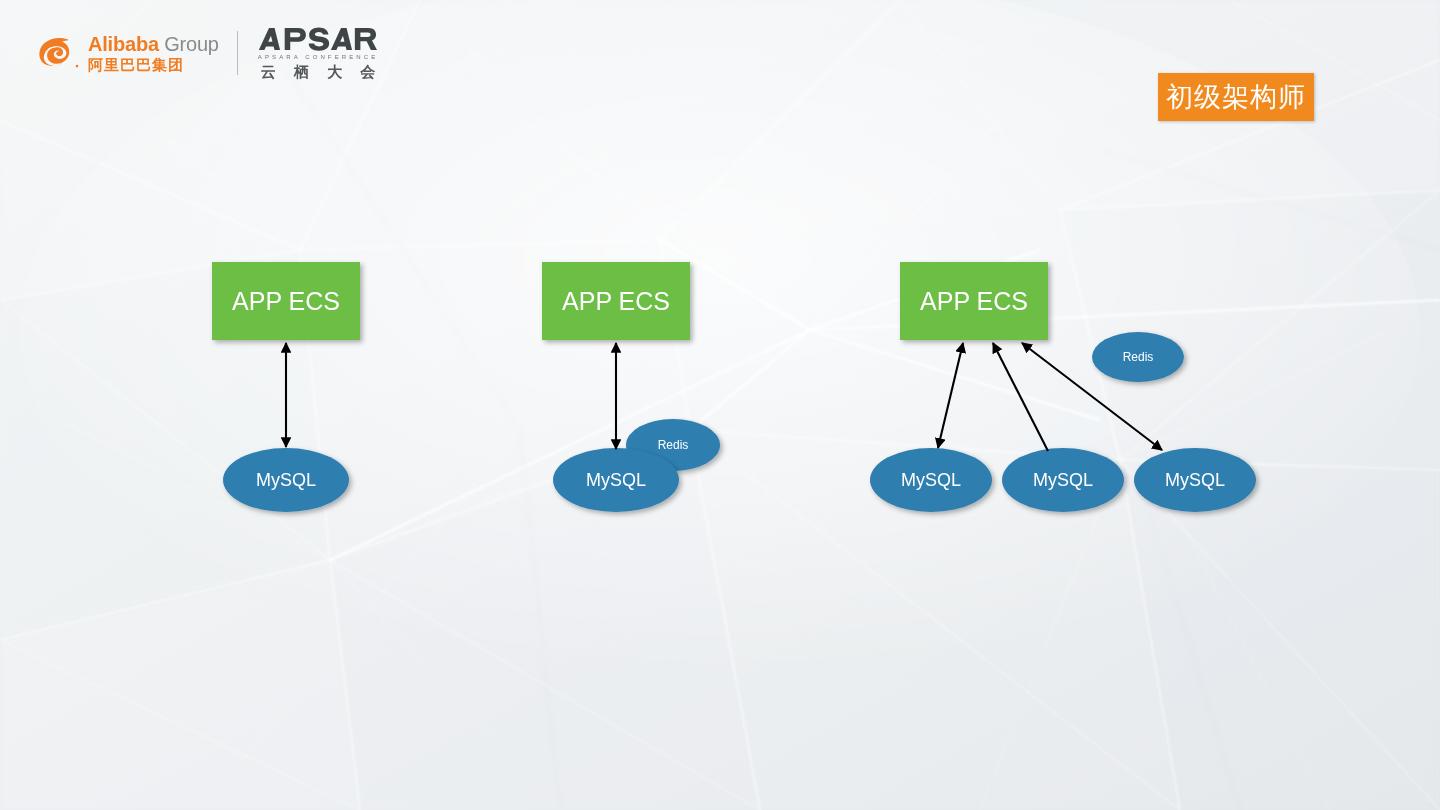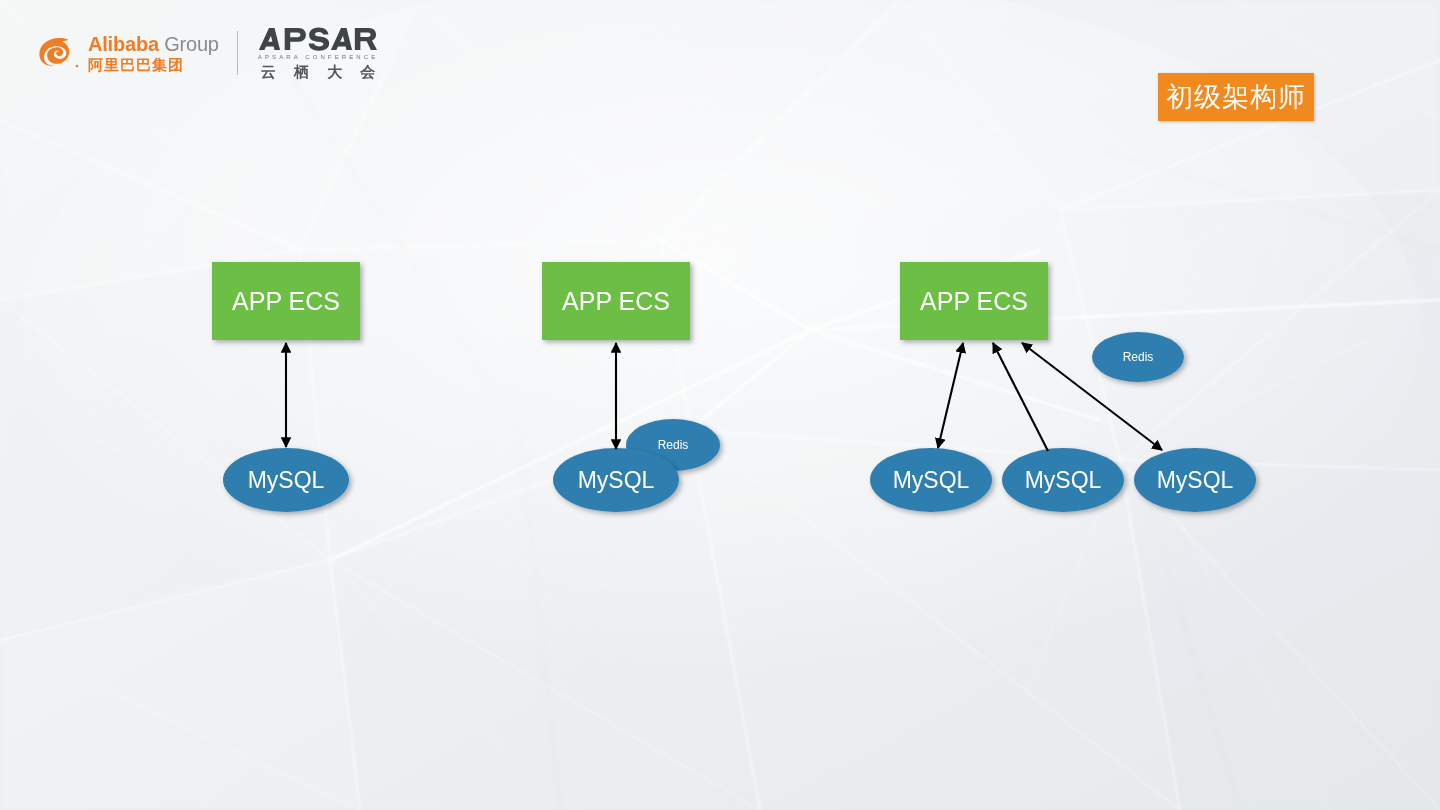--- a/index.html
+++ b/index.html
@@ -135,21 +135,21 @@
     position: absolute;
     display: flex;
     align-items: center;
     justify-content: center;
     color: #ffffff;
     pointer-events: none;
     white-space: nowrap;
     border-radius: 6px;
   }
   .ecs-label { font-size: 25px; }
-  .mysql-label { font-size: 23px; }
+  .mysql-label { font-size: 18px; }
   .redis-label { font-size: 12px; }
 </style>
 </head>
 <body>
 
 <div id="slide">
 
   <svg id="bg-mesh" viewBox="0 0 1440 810" xmlns="http://www.w3.org/2000/svg">
     <defs>
       <linearGradient id="bgGrad" x1="0" y1="0" x2="1" y2="1">

